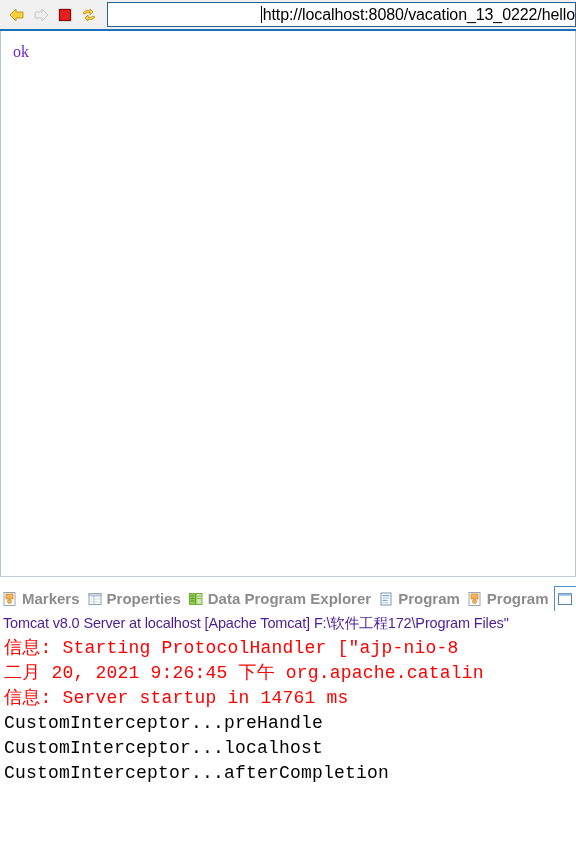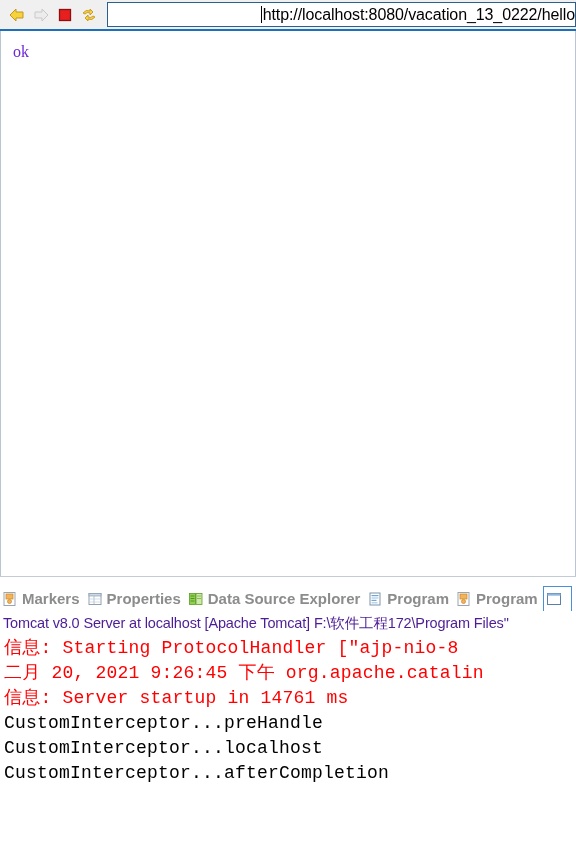--- a/index.html
+++ b/index.html
@@ -237,21 +237,21 @@
       <div class="view-tab">
         <svg class="tab-icon" viewBox="0 0 16 16">
           <rect x="1.5" y="2.5" width="6" height="11" fill="#8fd14f" stroke="#5a9c26" stroke-width="0.8"></rect>
           <rect x="8" y="2.5" width="6" height="11" fill="#cfe9a8" stroke="#5a9c26" stroke-width="0.8"></rect>
           <line x1="2.5" y1="5" x2="6.5" y2="5" stroke="#4b7d21" stroke-width="0.8"></line>
           <line x1="2.5" y1="7.5" x2="6.5" y2="7.5" stroke="#4b7d21" stroke-width="0.8"></line>
           <line x1="2.5" y1="10" x2="6.5" y2="10" stroke="#4b7d21" stroke-width="0.8"></line>
           <line x1="9" y1="5" x2="13" y2="5" stroke="#7aab4a" stroke-width="0.8"></line>
           <line x1="9" y1="7.5" x2="13" y2="7.5" stroke="#7aab4a" stroke-width="0.8"></line>
         </svg>
-        <span class="tab-label">Data Source Explorer</span>
+        <span class="tab-label">Data Program Explorer</span>
       </div>
 
       <div class="view-tab">
         <svg class="tab-icon" viewBox="0 0 16 16">
           <rect x="3" y="2" width="10" height="12" fill="#ffffff" stroke="#7f93a8" stroke-width="1"></rect>
           <rect x="4.5" y="4" width="7" height="1.2" fill="#6fa8d4"></rect>
           <rect x="4.5" y="6.4" width="7" height="1.2" fill="#a8cce8"></rect>
           <rect x="4.5" y="8.8" width="5" height="1.2" fill="#6fa8d4"></rect>
           <rect x="4.5" y="11.2" width="6" height="1.2" fill="#a8cce8"></rect>
         </svg>

